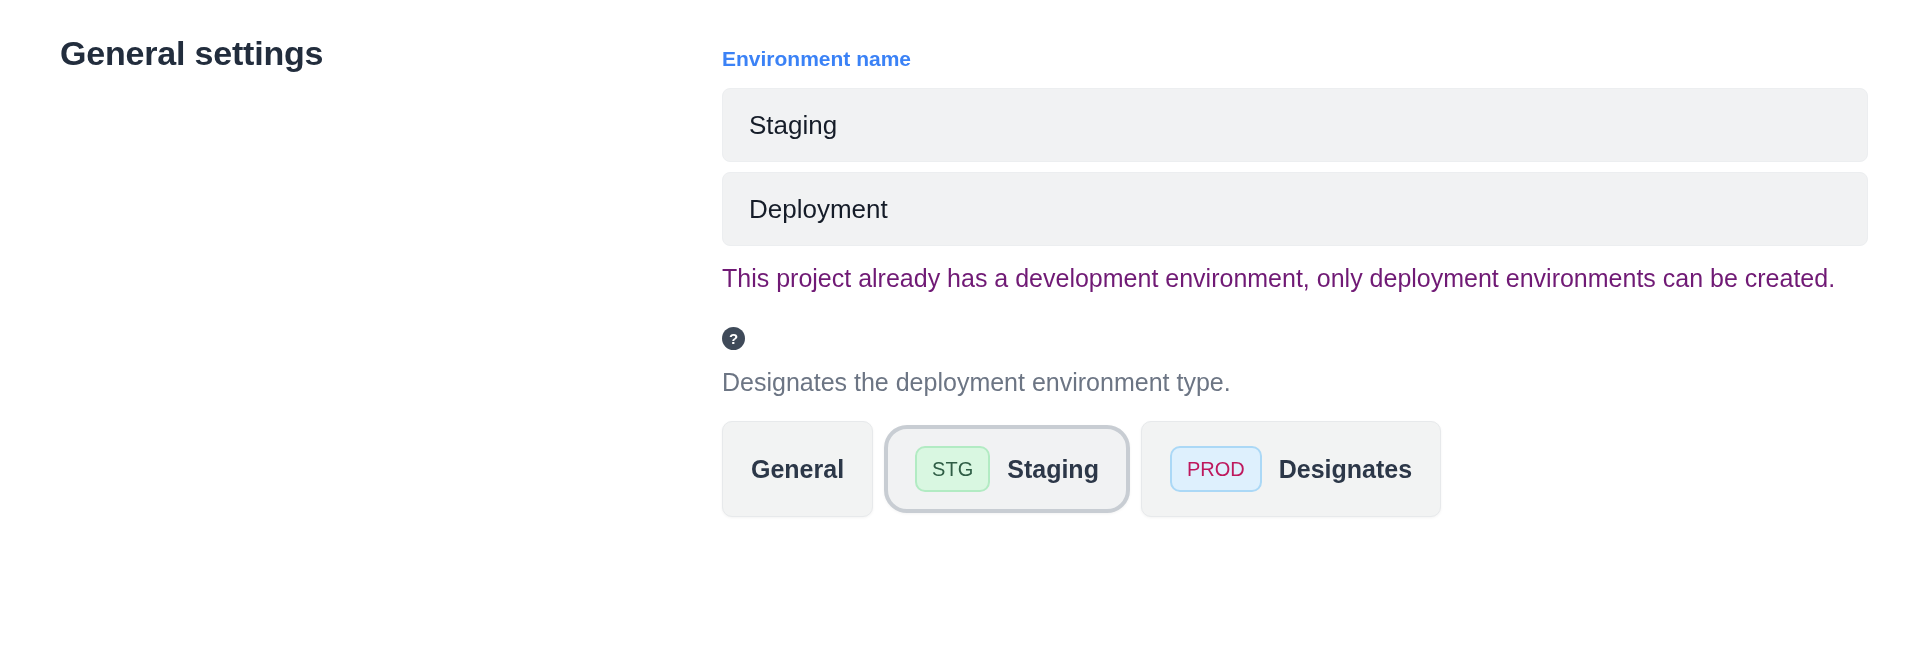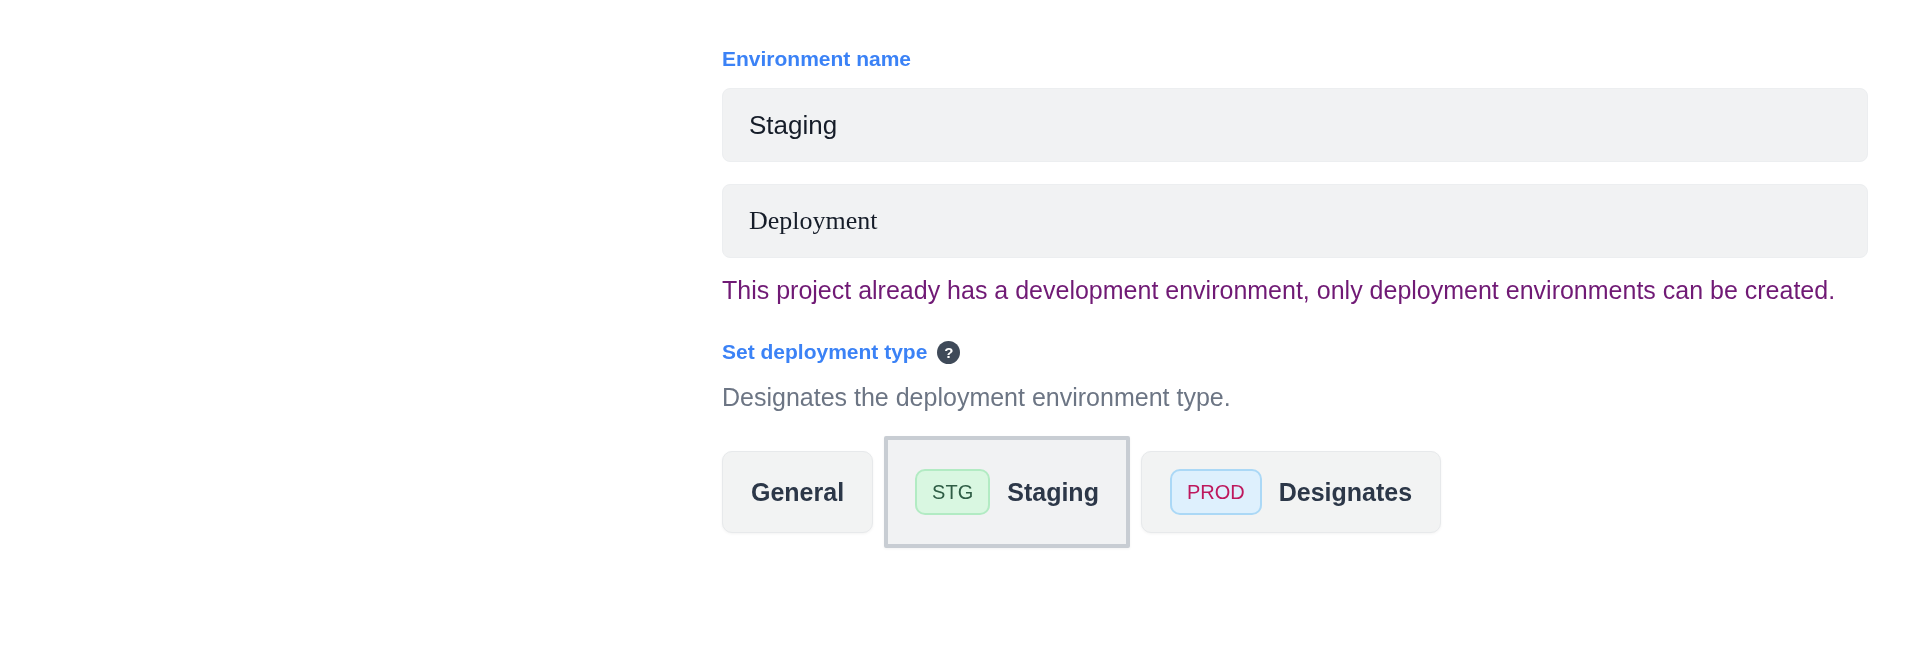--- a/index.html
+++ b/index.html
@@ -42,21 +42,21 @@
     border: 1px solid #eceef0;
     border-radius: 8px;
     padding: 0 26px;
     font-family: "Liberation Sans", sans-serif;
     font-size: 26px;
     color: #151c28;
     outline: none;
   }
 
   .label-2 { margin-top: 40px; }
-  .input-2 { margin-top: 22px; font-family: Liberation Serif, serif; }
+  .input-2 { margin-top: 10px; }
 
   .help-text {
     margin-top: 12px;
     max-width: 1146px;
     font-size: 25px;
     line-height: 41px;
     color: #701a75;
   }
 
   .label-row {
@@ -89,36 +89,36 @@
   .options-row {
     margin-top: 22px;
     display: flex;
     align-items: center;
     gap: 11px;
   }
   .option-btn {
     display: inline-flex;
     align-items: center;
     gap: 17px;
-    height: 82px;
+    height: 96px;
     padding: 0 28px;
     background: #f2f3f3;
     border: 1px solid #e7e9eb;
     border-radius: 10px;
     font-family: "Liberation Sans", sans-serif;
     font-size: 25px;
     font-weight: 700;
     color: #2c3748;
     cursor: pointer;
     box-shadow: 0 1px 3px rgba(0,0,0,0.05);
   }
   .option-btn.selected {
     border: 4px solid #c8cdd3;
-    border-radius: 2px;
-    height: 112px;
+    border-radius: 23px;
+    height: 88px;
     padding: 0 27px;
     background: #f1f2f3;
   }
   .env-badge {
     display: inline-flex;
     align-items: center;
     justify-content: center;
     padding: 9px 15px;
     border-radius: 10px;
     font-size: 20px;
@@ -134,32 +134,32 @@
     background: #def0fd;
     border: 2px solid #abd8f6;
     color: #be185d;
   }
 </style>
 </head>
 <body>
 
 <div class="page">
 
+  <h1 class="page-title">General settings</h1>
 
   <div class="form-col">
 
     <div class="field-label">Environment name</div>
     <input class="text-input" type="text" value="Staging" style="">
 
     <input class="text-input input-2" type="text" value="Deployment" style="">
 
     <div class="help-text">This project already has a development environment, only deployment environments can be created.</div>
 
     <div class="label-row">
-      <span class="field-label">Set deployment type</span>
       <span class="help-icon">?</span>
     </div>
 
     <div class="field-desc">Designates the deployment environment type.</div>
 
     <div class="options-row">
 
       <button class="option-btn">
         <span>General</span>
       </button>

